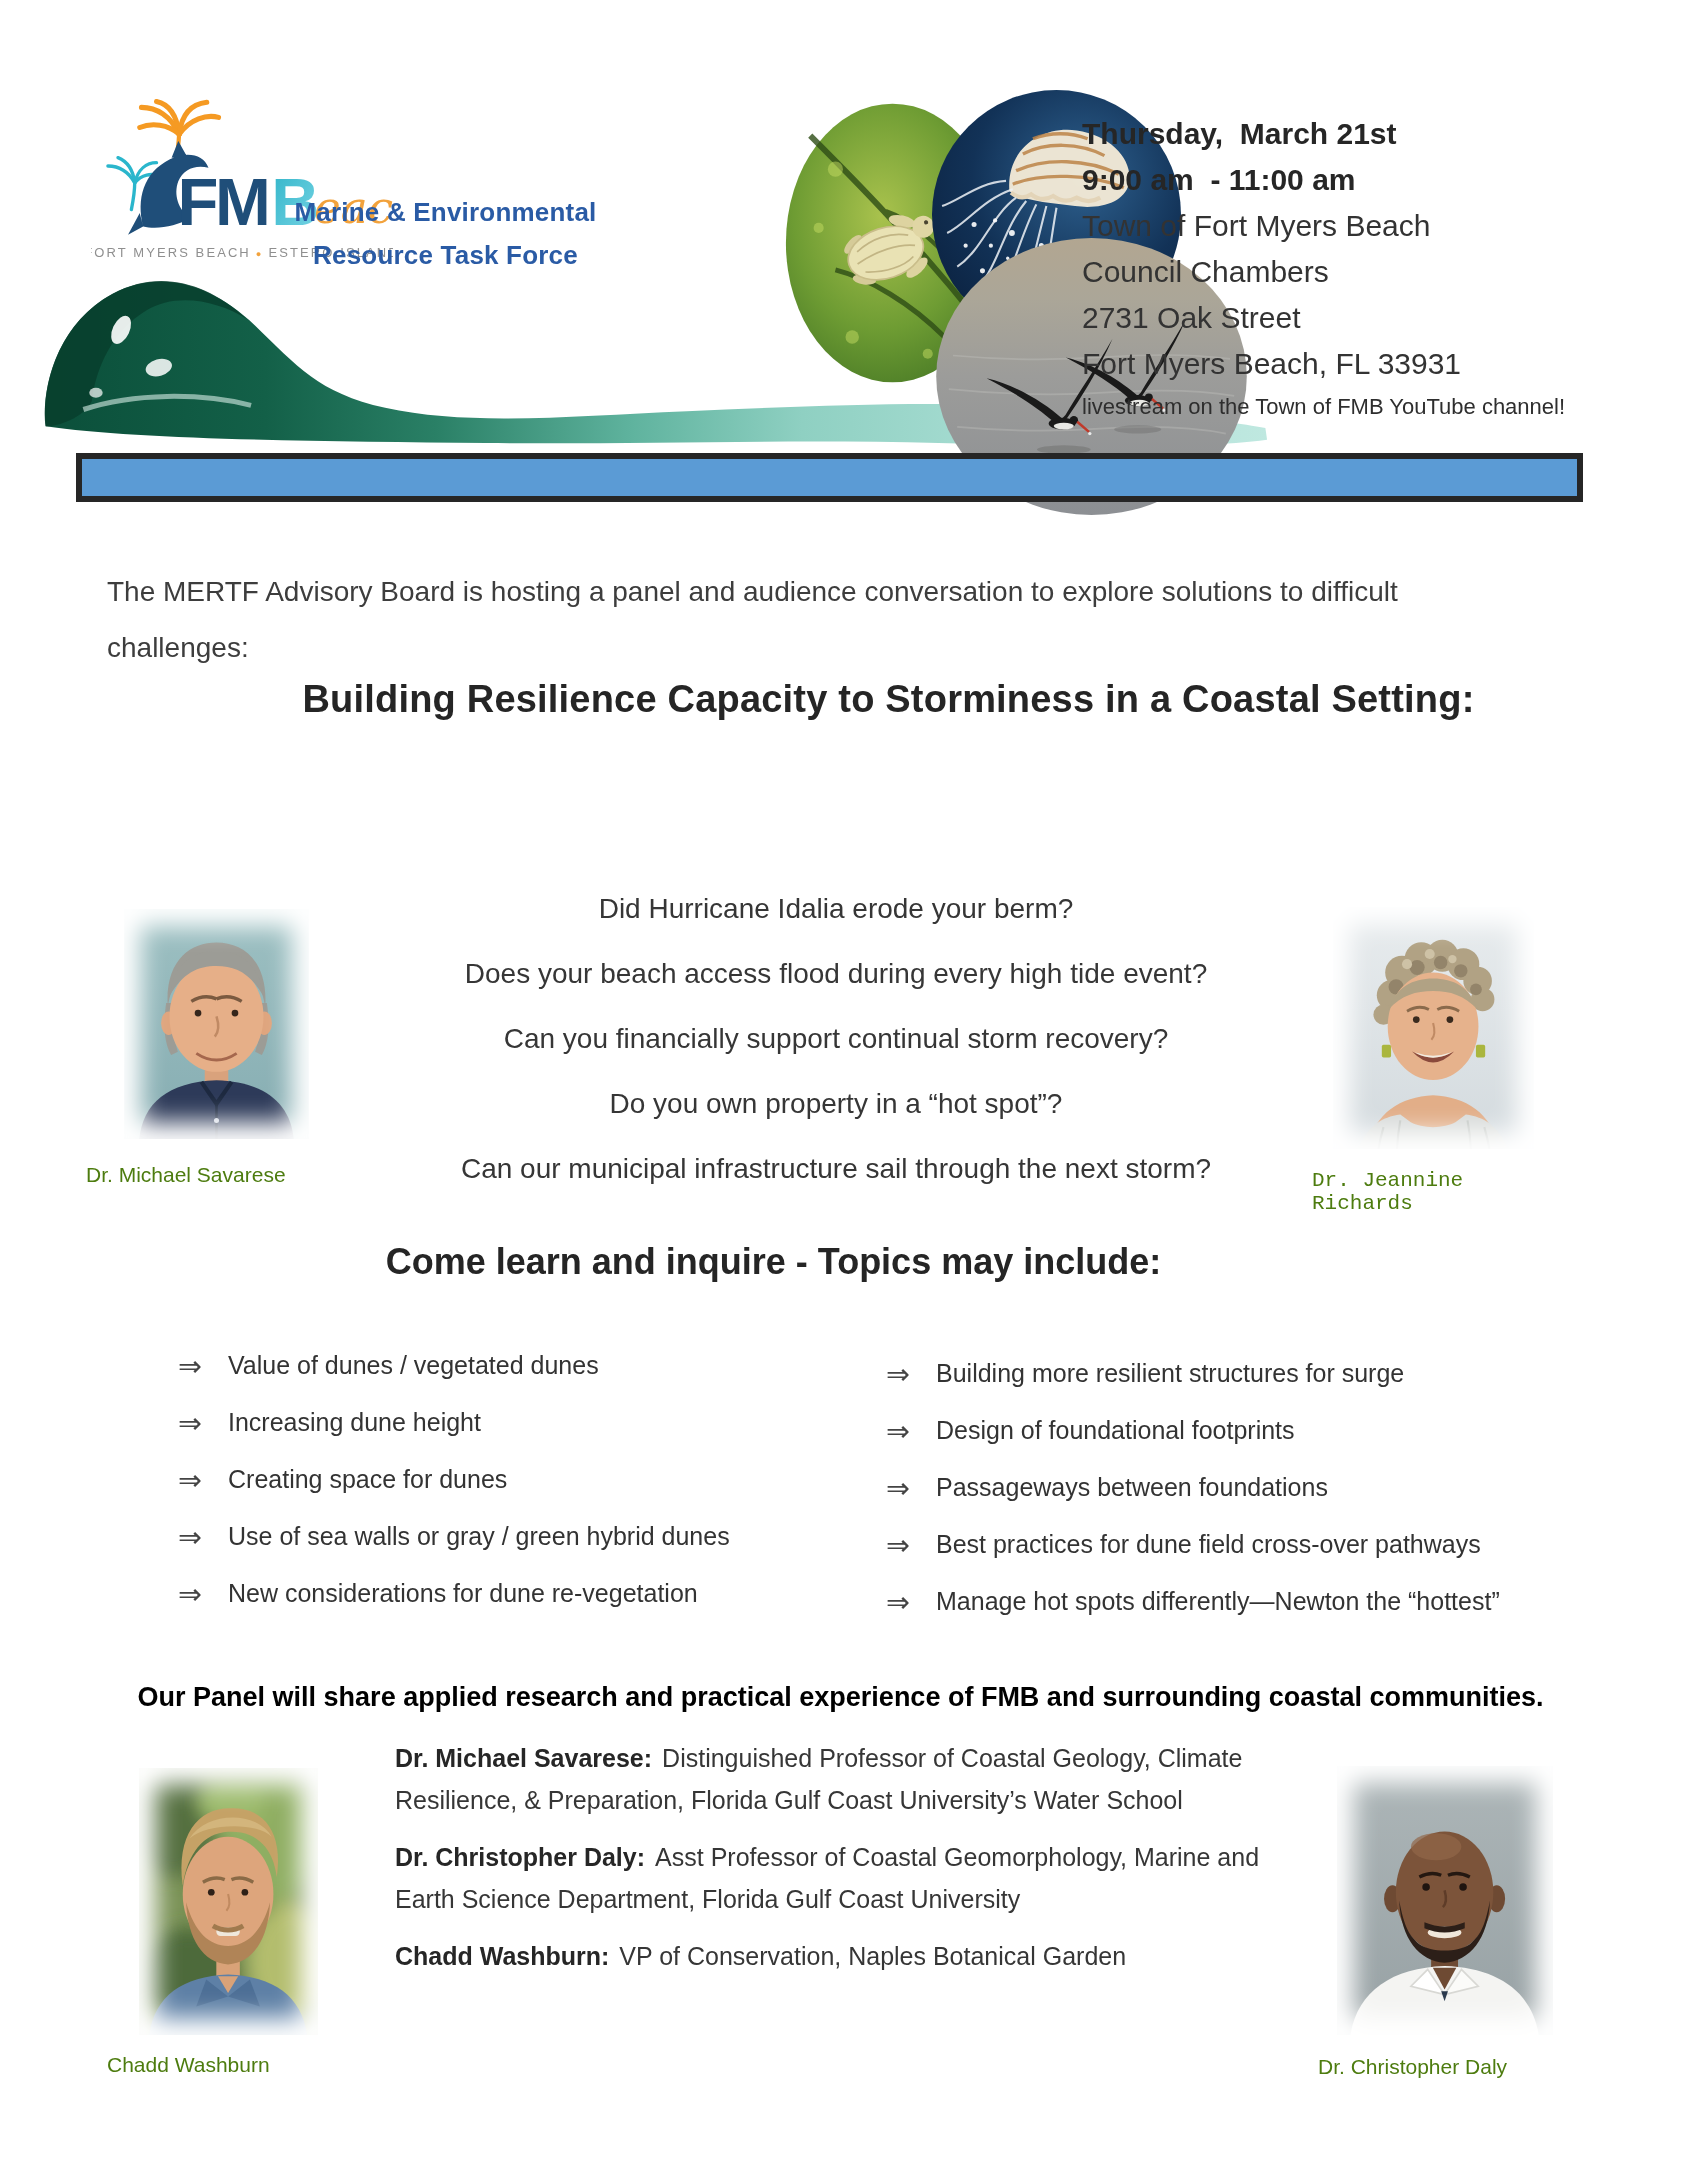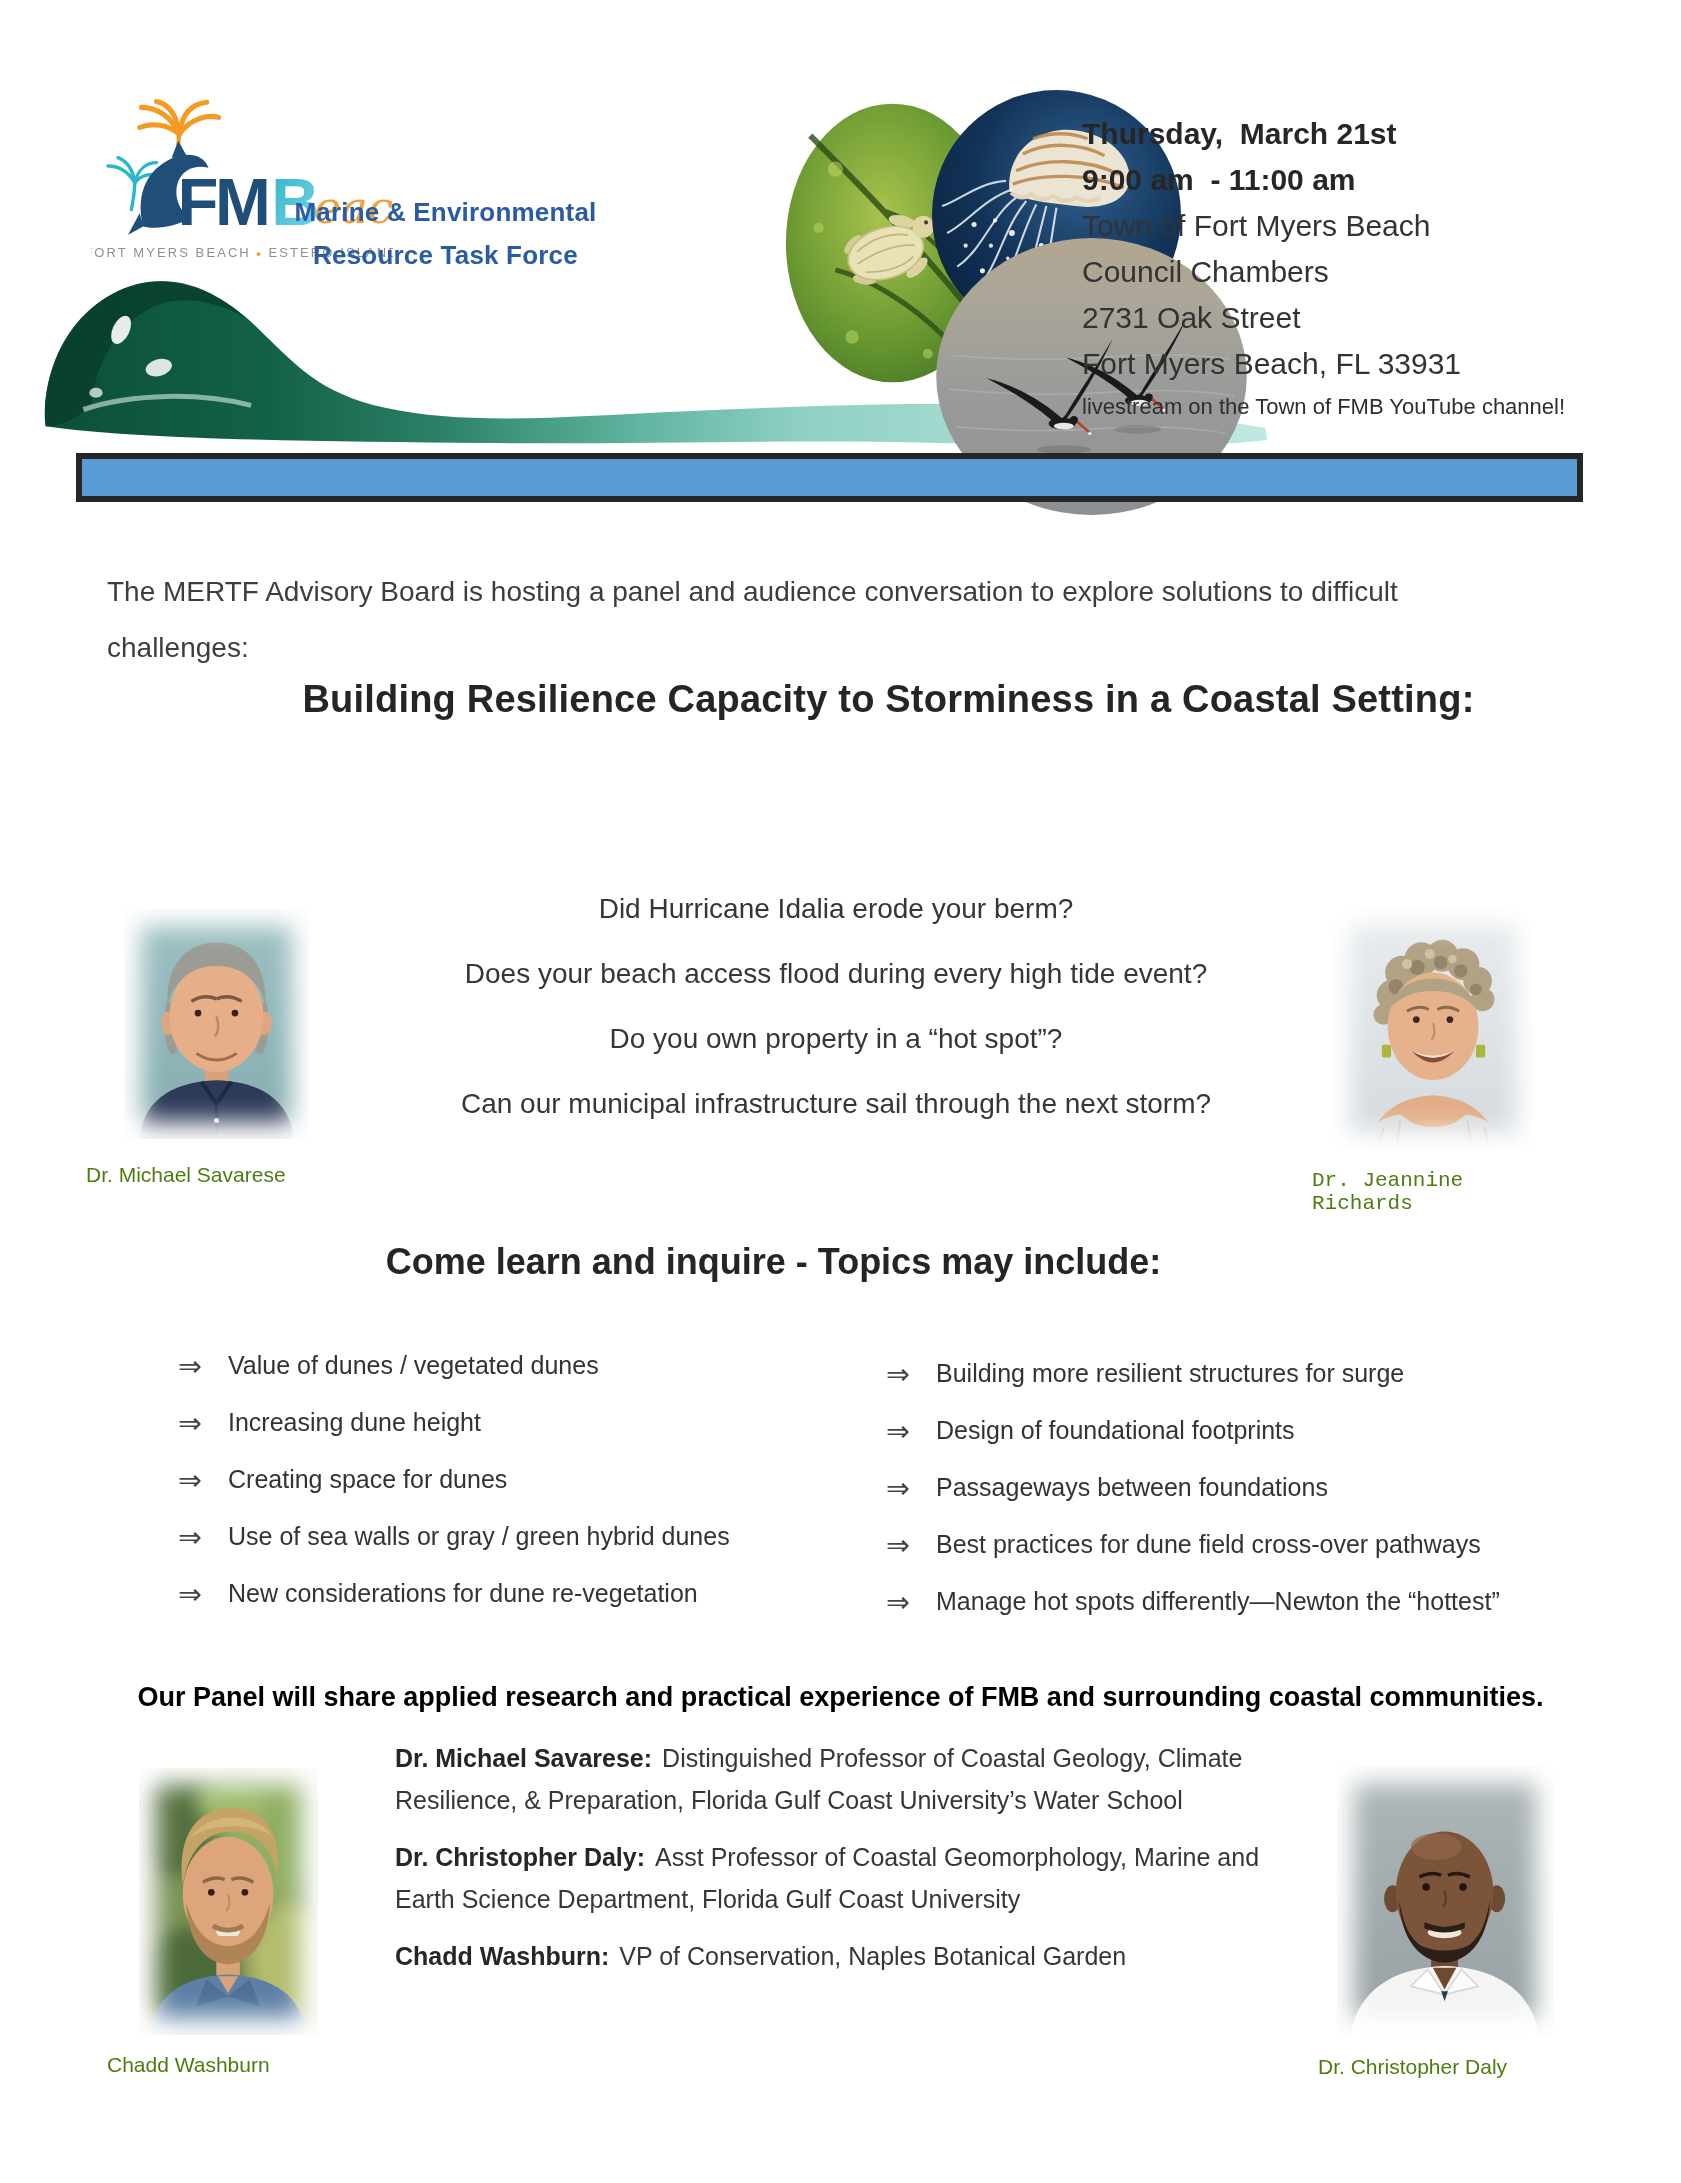--- a/index.html
+++ b/index.html
@@ -230,20 +230,21 @@
   <div class="abs intro">
     <div>The MERTF Advisory Board is hosting a panel and audience conversation to explore solutions to difficult</div>
     <div>challenges:</div>
   </div>
 
   <div class="abs title-line" style="top:678px;">Building Resilience Capacity to Storminess in a Coastal Setting:</div>
 
   <div class="abs questions">
     <div>Did Hurricane Idalia erode your berm?</div>
     <div>Does your beach access flood during every high tide event?</div>
+    <div>Can you financially support continual storm recovery?</div>
     <div>Do you own property in a “hot spot”?</div>
     <div>Can our municipal infrastructure sail through the next storm?</div>
   </div>
 
   <div class="photo" style="left:124px;top:909px;width:185px;height:230px;">
     <svg viewBox="0 0 220 274">
       <defs>
           <linearGradient id="svbg" x1="0" y1="0" x2="0" y2="1">
             <stop offset="0" stop-color="#9dc0c2"></stop>
             <stop offset="1" stop-color="#86adb2"></stop>

